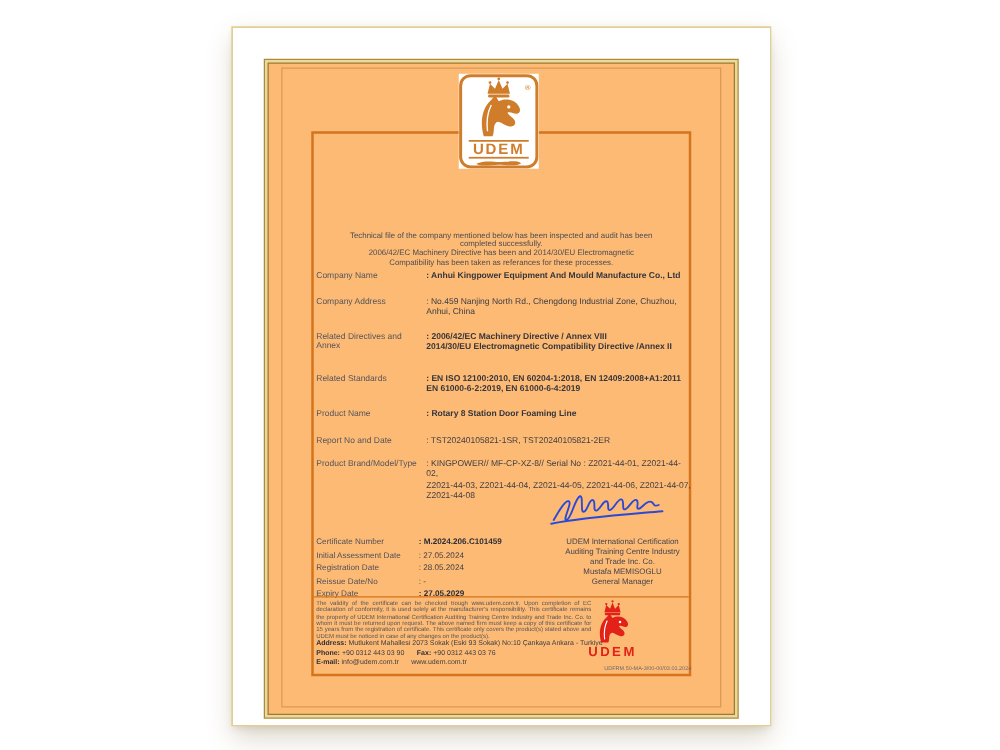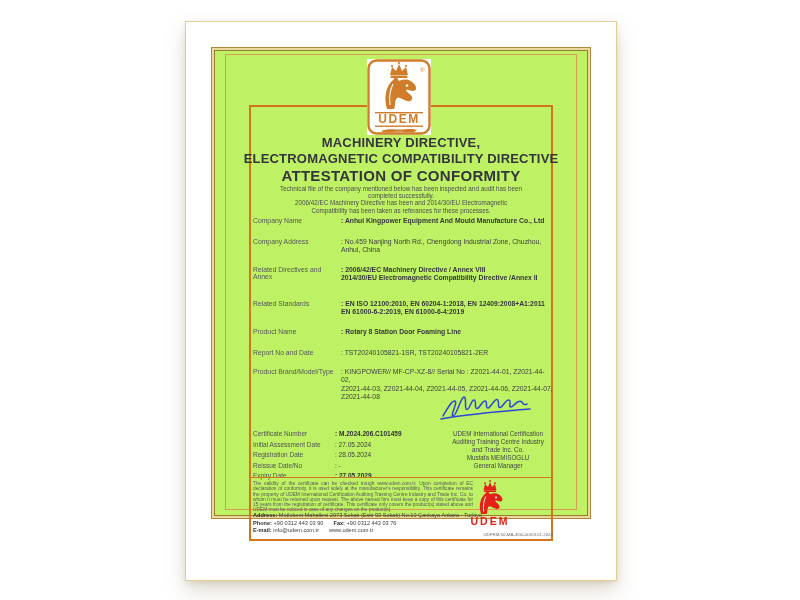--- a/index.html
+++ b/index.html
@@ -6,22 +6,22 @@
   body {
     width:800px; height:600px; background:#ffffff; overflow:hidden;
     font-family:"Liberation Sans", sans-serif; position:relative;
   }
   .frame {
     position:absolute; left:186px; top:22px; width:430px; height:558px;
     background:linear-gradient(145deg,#f7eec6 0%,#ddbc6e 10%,#c59c45 22%,#f1e1ad 38%,#d2a44b 52%,#b8903c 68%,#edd9a0 84%,#c197444 92%,#c19644 100%);
     box-shadow:0 0 0 1px #e3cf95, 0 10px 20px rgba(120,100,50,.25), 0 2px 6px rgba(120,100,50,.2);
   }
   .paper {
-    position:absolute; left:215px; top:51px; width:372px; height:464px;
-    background:#bef264;
+    position:absolute; left:215px; top:51px; width:372px; height:520px;
+    background:#fdba74;
     box-shadow:0 0 0 1px #9c7a2f, 0 0 0 3px #ead99d, 0 0 0 4px #b08a39;
   }
   .thin-border { position:absolute; left:10px; right:10px; top:3px; bottom:5px; border:1px solid #d89a54; }
   .inner-border { position:absolute; left:34px; top:54px; width:304px; height:436px; border:2px solid #d4741c; }
   .logo-box {
     position:absolute; left:152px; top:8px; width:64px; height:76px;
     background:#fff; z-index:3;
   }
   .titles { position:absolute; left:0; top:84px; width:372px; text-align:center; color:#34353e; font-weight:bold; z-index:2; }
   .title-1, .title-2 { font-size:13px; line-height:16px; letter-spacing:.2px; }
@@ -68,25 +68,20 @@
       <circle cx="40" cy="26.5" r="1.3" fill="#ffffff"></circle>
       <path d="M26,25 C23,31 22,38 23,46" stroke="#ffffff" fill="none" stroke-width="1.1"></path>
       <text x="53" y="13" font-size="6" fill="#cf7d2a">®</text>
       <rect x="8" y="53" width="48" height="1.4" fill="#cf7d2a"></rect>
       <text x="32" y="64" text-anchor="middle" font-size="12" font-weight="bold" letter-spacing="1.5" fill="#cf7d2a" font-family="Liberation Sans, sans-serif">UDEM</text>
       <rect x="8" y="66.5" width="48" height="1.4" fill="#cf7d2a"></rect>
       <path d="M14,72 C20,69 28,70.5 32,70.5 C40,70.5 46,69 50,71.5 C46,74.5 38,72.8 32,72.8 C26,72.8 18,74.8 14,72 Z" fill="#cf7d2a"></path>
     </svg>
   </div>
 
-  <div class="titles">
-    <div class="title-1">MACHINERY DIRECTIVE,</div>
-    <div class="title-2">ELECTROMAGNETIC COMPATIBILITY DIRECTIVE</div>
-    <div class="title-3">ATTESTATION OF CONFORMITY</div>
-  </div>
 
   <div class="intro">
     <div>Technical file of the company mentioned below has been inspected and audit has been</div>
     <div>completed successfully.</div>
     <div>2006/42/EC Machinery Directive has been and 2014/30/EU Electromagnetic</div>
     <div>Compatibility has been taken as referances for these processes.</div>
   </div>
 
   <div class="row" style="top:166px">
     <span class="lbl">Company Name</span>

